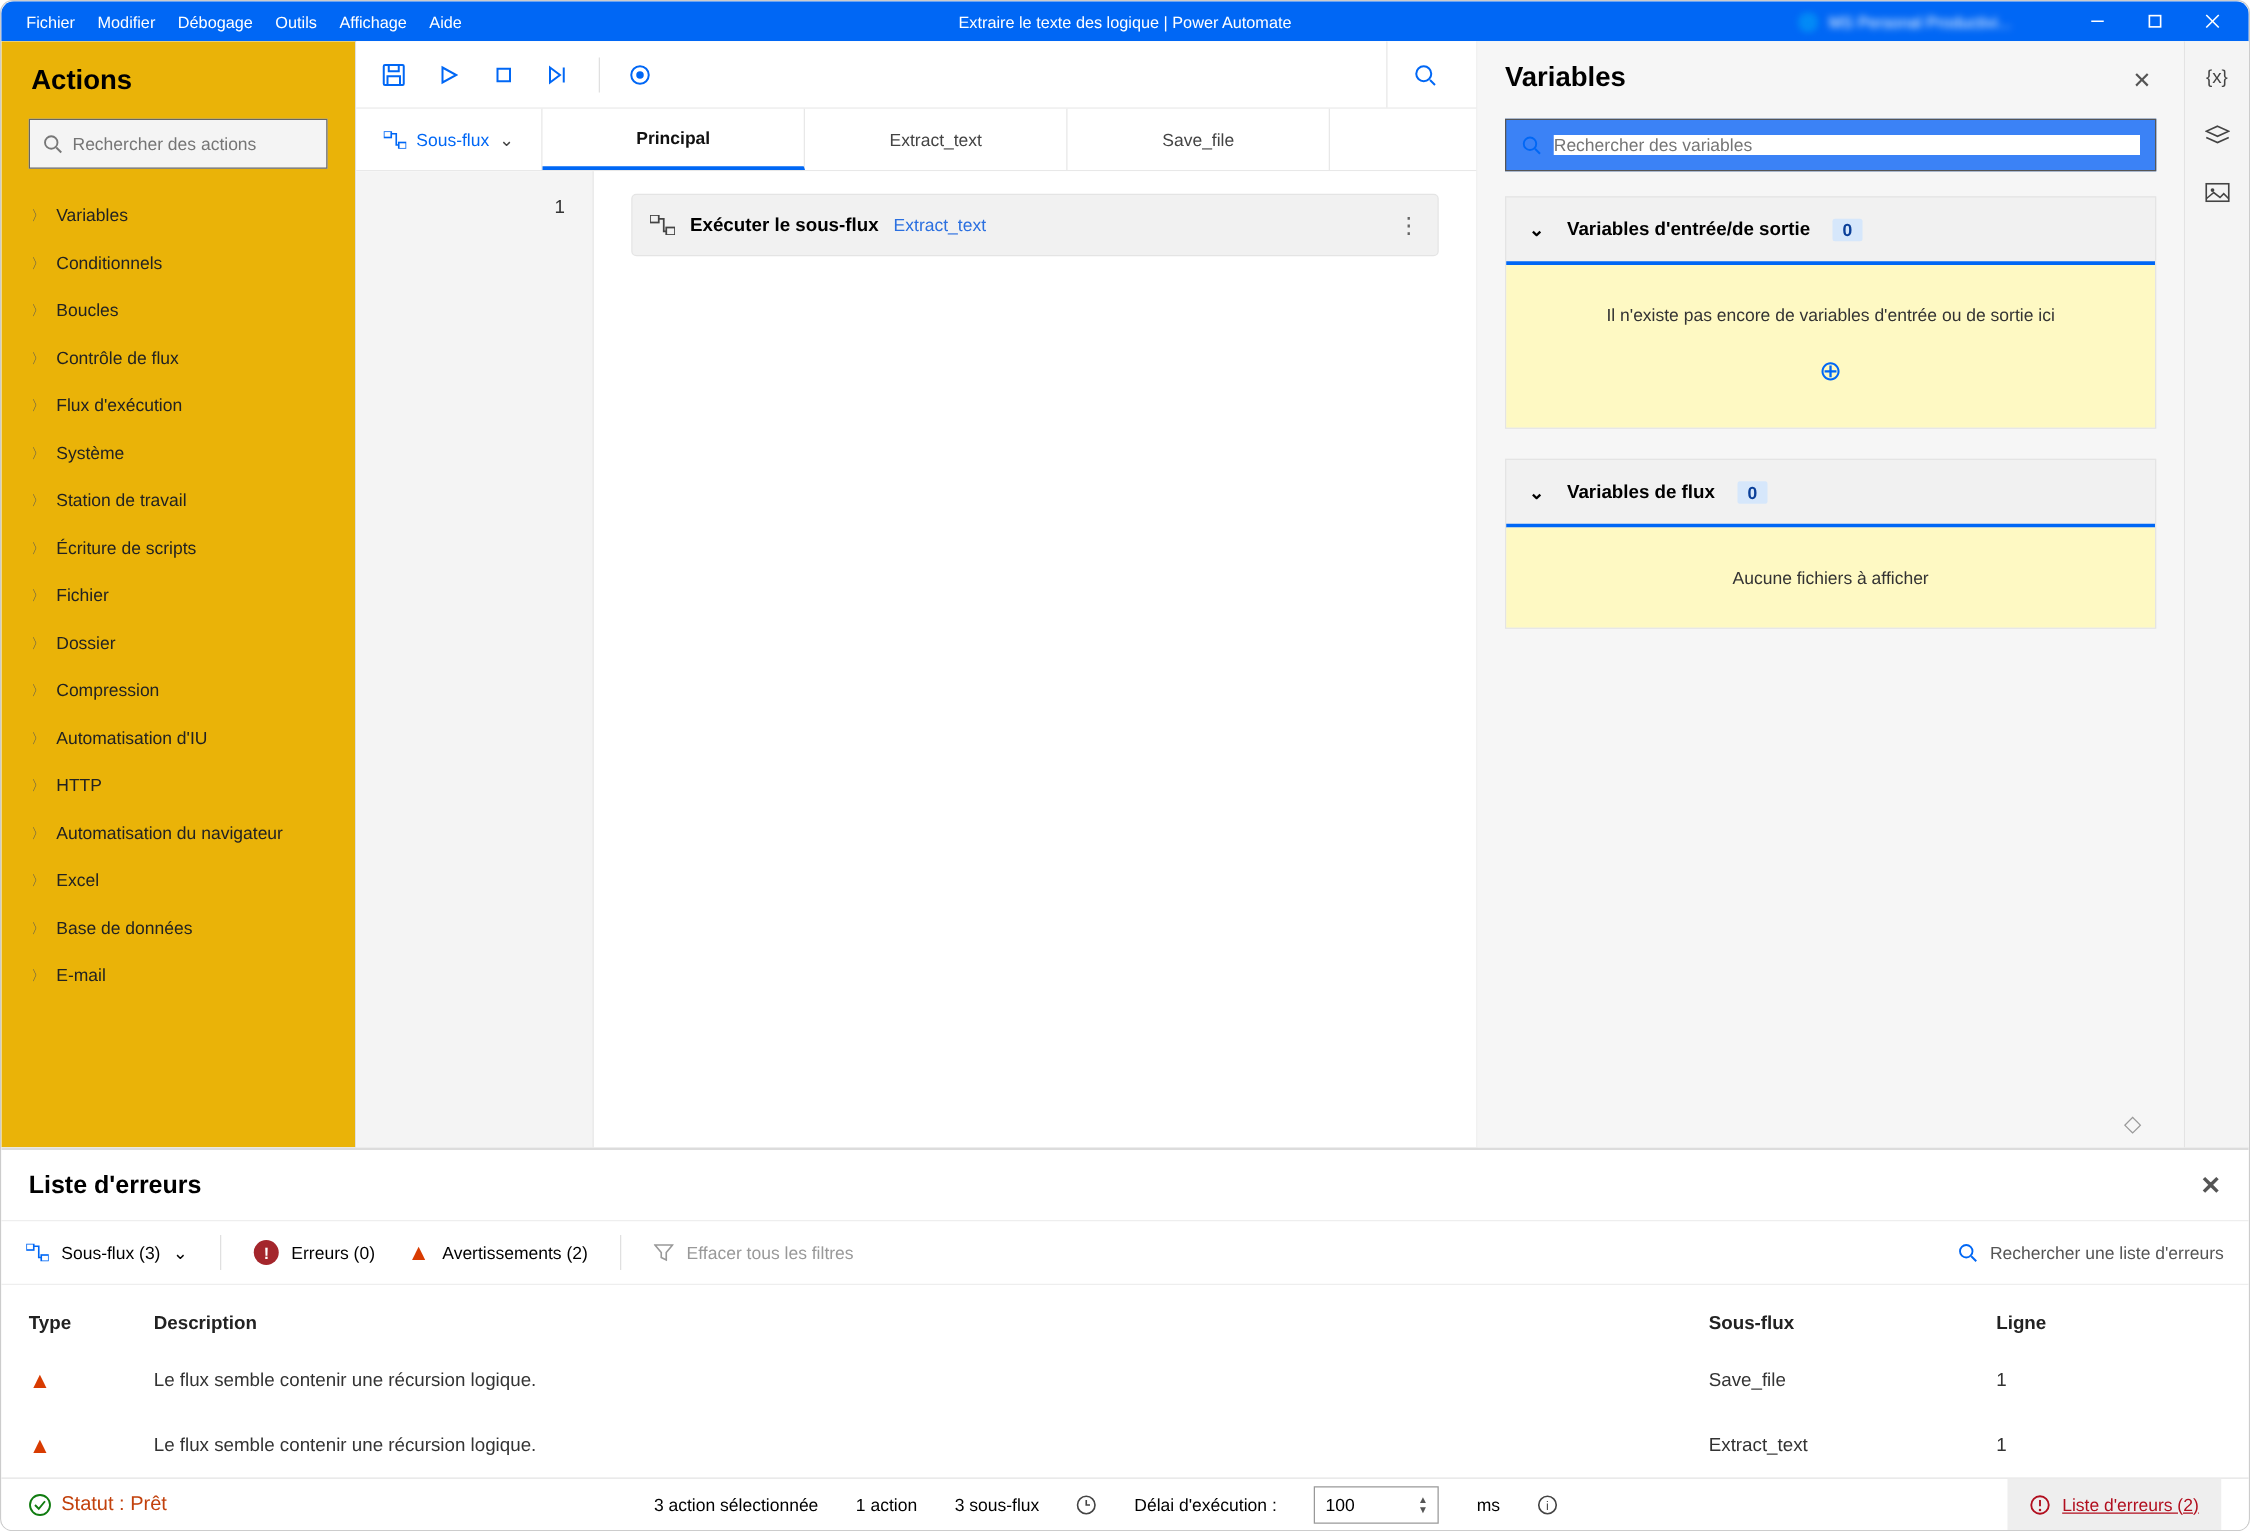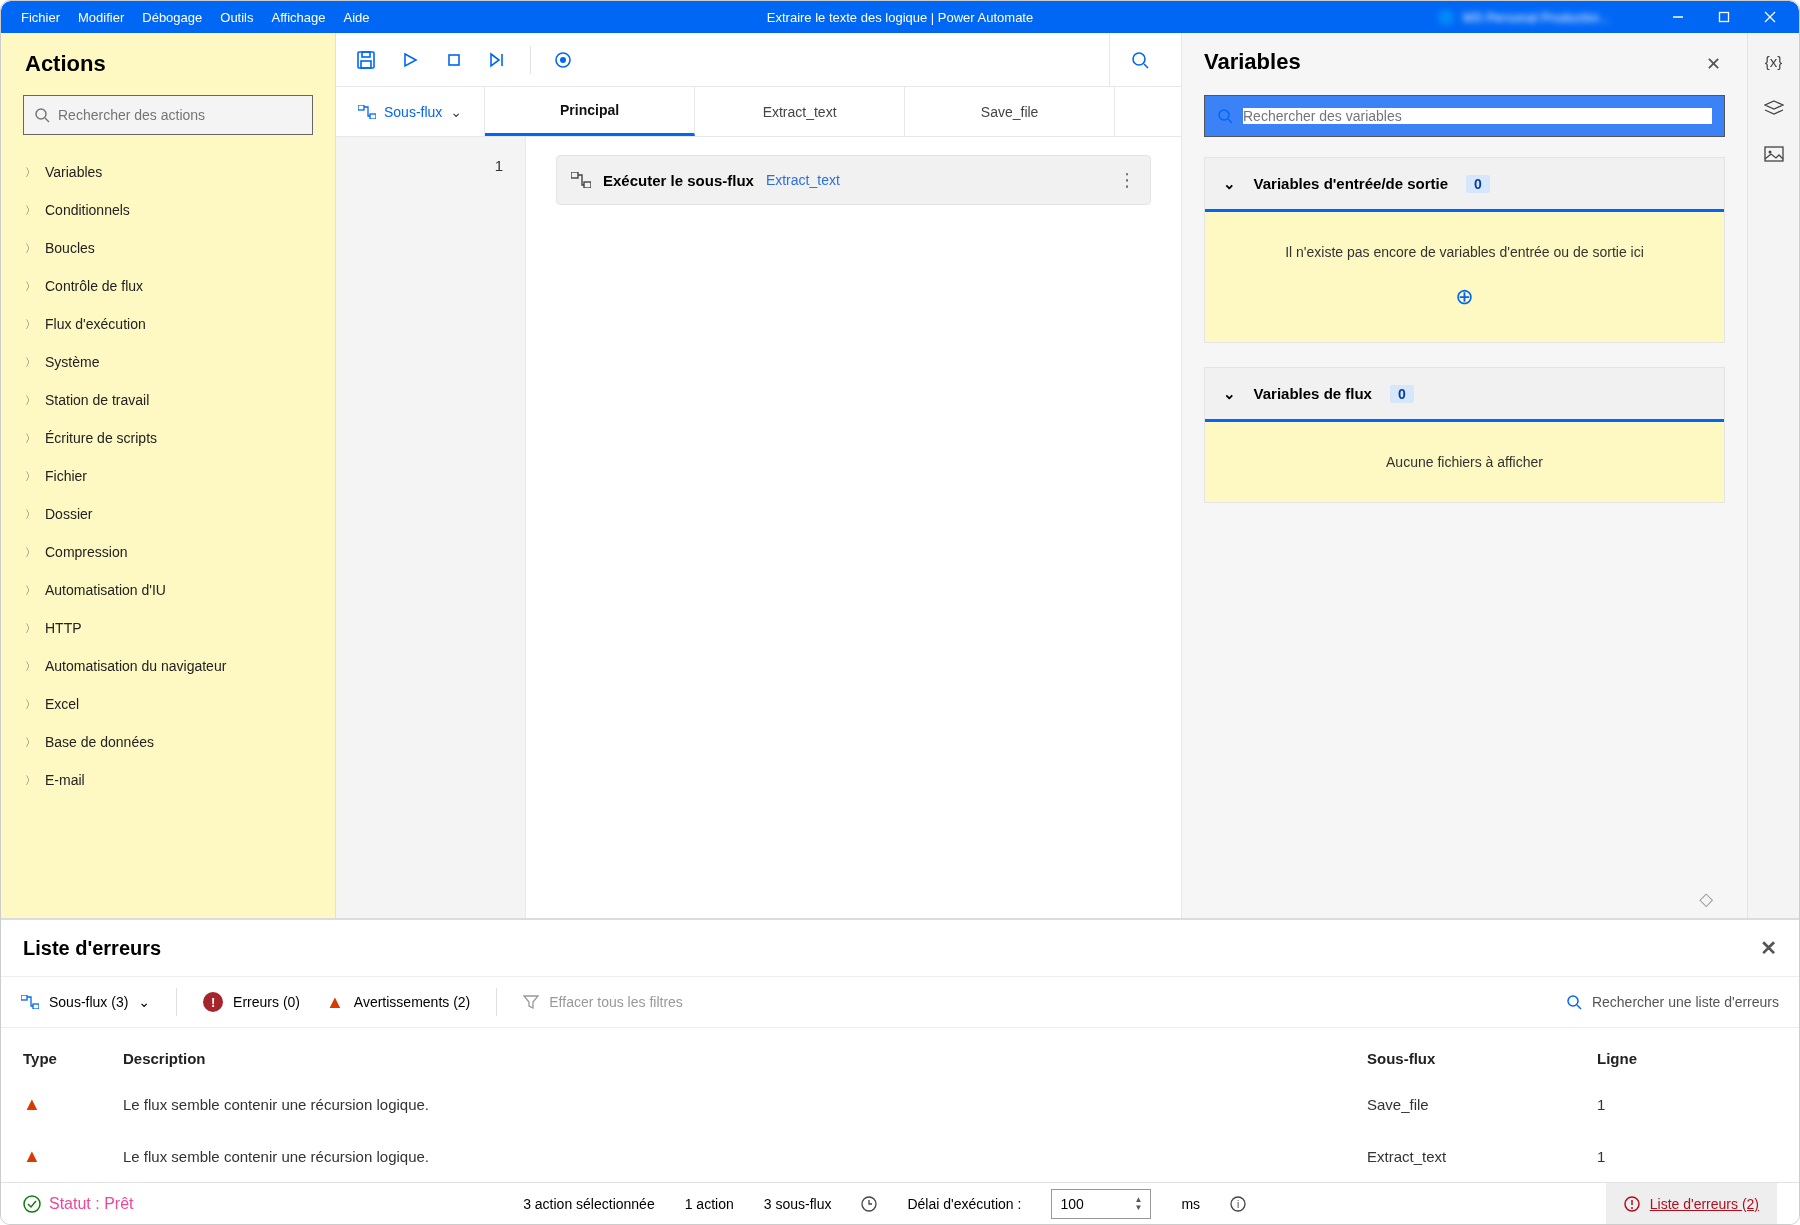--- a/index.html
+++ b/index.html
@@ -5,21 +5,21 @@
 * { box-sizing: border-box; margin: 0; padding: 0; font-family: "Segoe UI", Arial, sans-serif; }
 body { background: #fff; width: 1800px; height: 1225px; overflow: hidden; display:flex; flex-direction:column; border:1px solid #ccc; border-radius:10px; }
 .titlebar { background: #0067f5; color: #fff; height: 32px; display:flex; align-items:center; padding:0 8px; font-size:13px; border-radius:10px 10px 0 0;}
 .menu { display:flex; gap:18px; padding-left:12px;}
 .menu span { cursor:pointer; }
 .titlebar .title { position:absolute; left:50%; transform:translateX(-50%); }
 .titlebar .win-controls { margin-left:auto; display:flex; align-items:center; gap:32px; padding-right:14px;}
 .titlebar .win-controls .account { display:flex; align-items:center; gap:8px; margin-right:30px; filter:blur(3px); }
 .wc { width:14px; height:14px; display:inline-flex; align-items:center; justify-content:center; }
 .main { flex:1; display:flex; overflow:hidden; background:#f8f8f8; }
-.actions-panel { width:335px; background:#fef9c3; border-right:1px solid #e0e0e0; display:flex; flex-direction:column; padding:18px 0 0 0; }
+.actions-panel { width:284px; background:#eab308; border-right:1px solid #e0e0e0; display:flex; flex-direction:column; padding:18px 0 0 0; }
 .actions-panel h2 { font-size:22px; font-weight:700; padding:0 24px 18px 24px; }
 .search-box { margin:0 22px 18px 22px; border:1px solid #666; height:40px; display:flex; align-items:center; padding:0 10px; gap:8px; background:#f4f4f4;}
 .search-box input { border:none; background:transparent; font-size:14px; flex:1; outline:none; color:#999;}
 .action-list { overflow-y:auto; flex:1; padding:0 10px 0 18px;}
 .action-item { display:flex; align-items:center; gap:10px; height:38px; font-size:14px; color:#222; cursor:pointer; padding-left:6px;}
 .chev { color:#555; font-size:11px; width:10px;}
 .center { flex:1; display:flex; flex-direction:column; background:#fff; border-right:1px solid #e8e8e8;}
 .toolbar { height:54px; border-bottom:1px solid #e8e8e8; display:flex; align-items:center; padding:0 12px; gap:8px; background:#fff;}
 .tbtn { width:36px; height:36px; display:flex; align-items:center; justify-content:center; color:#0067f5; cursor:pointer; }
 .tbar-sep { width:1px; height:28px; background:#e0e0e0; margin:0 6px;}
@@ -375,21 +375,21 @@
       </div>
   </div>
 </div>
 
 <div class="statusbar">
   <span class="ok">
     <svg width="18" height="18">
         <circle cx="9" cy="9" r="8" fill="none" stroke="#107c10" stroke-width="1.5"></circle>
         <path d="M5 9 L8 12 L13 6" fill="none" stroke="#107c10" stroke-width="1.5"></path>
       </svg>
-    <span style="color:#ec4899;">Statut : Prêt</span>
+    <span style="color:#c2410c;">Statut : Prêt</span>
   </span>
   <span style="margin-left:auto"></span>
   <span>3 action sélectionnée</span>
   <span>1 action</span>
   <span>3 sous-flux</span>
   <span>
       <svg width="16" height="16">
         <circle cx="8" cy="8" r="7" fill="none" stroke="#444" stroke-width="1.3"></circle>
         <path d="M8 4 V8 H11" fill="none" stroke="#444" stroke-width="1.3"></path>
       </svg>

